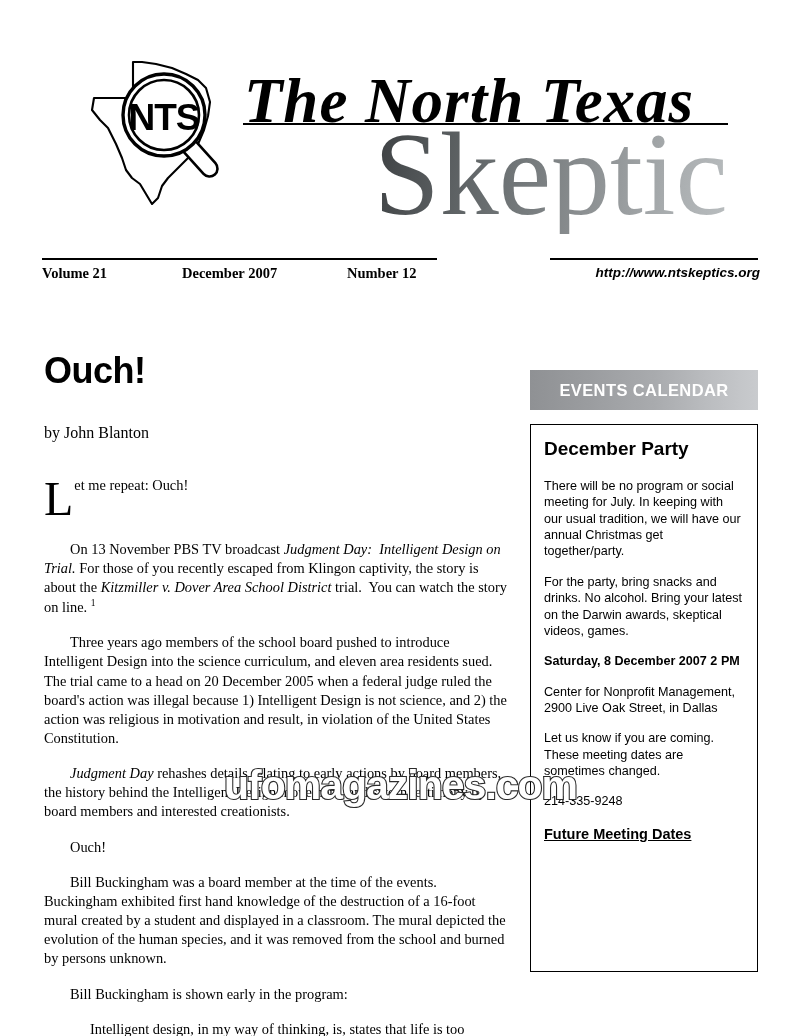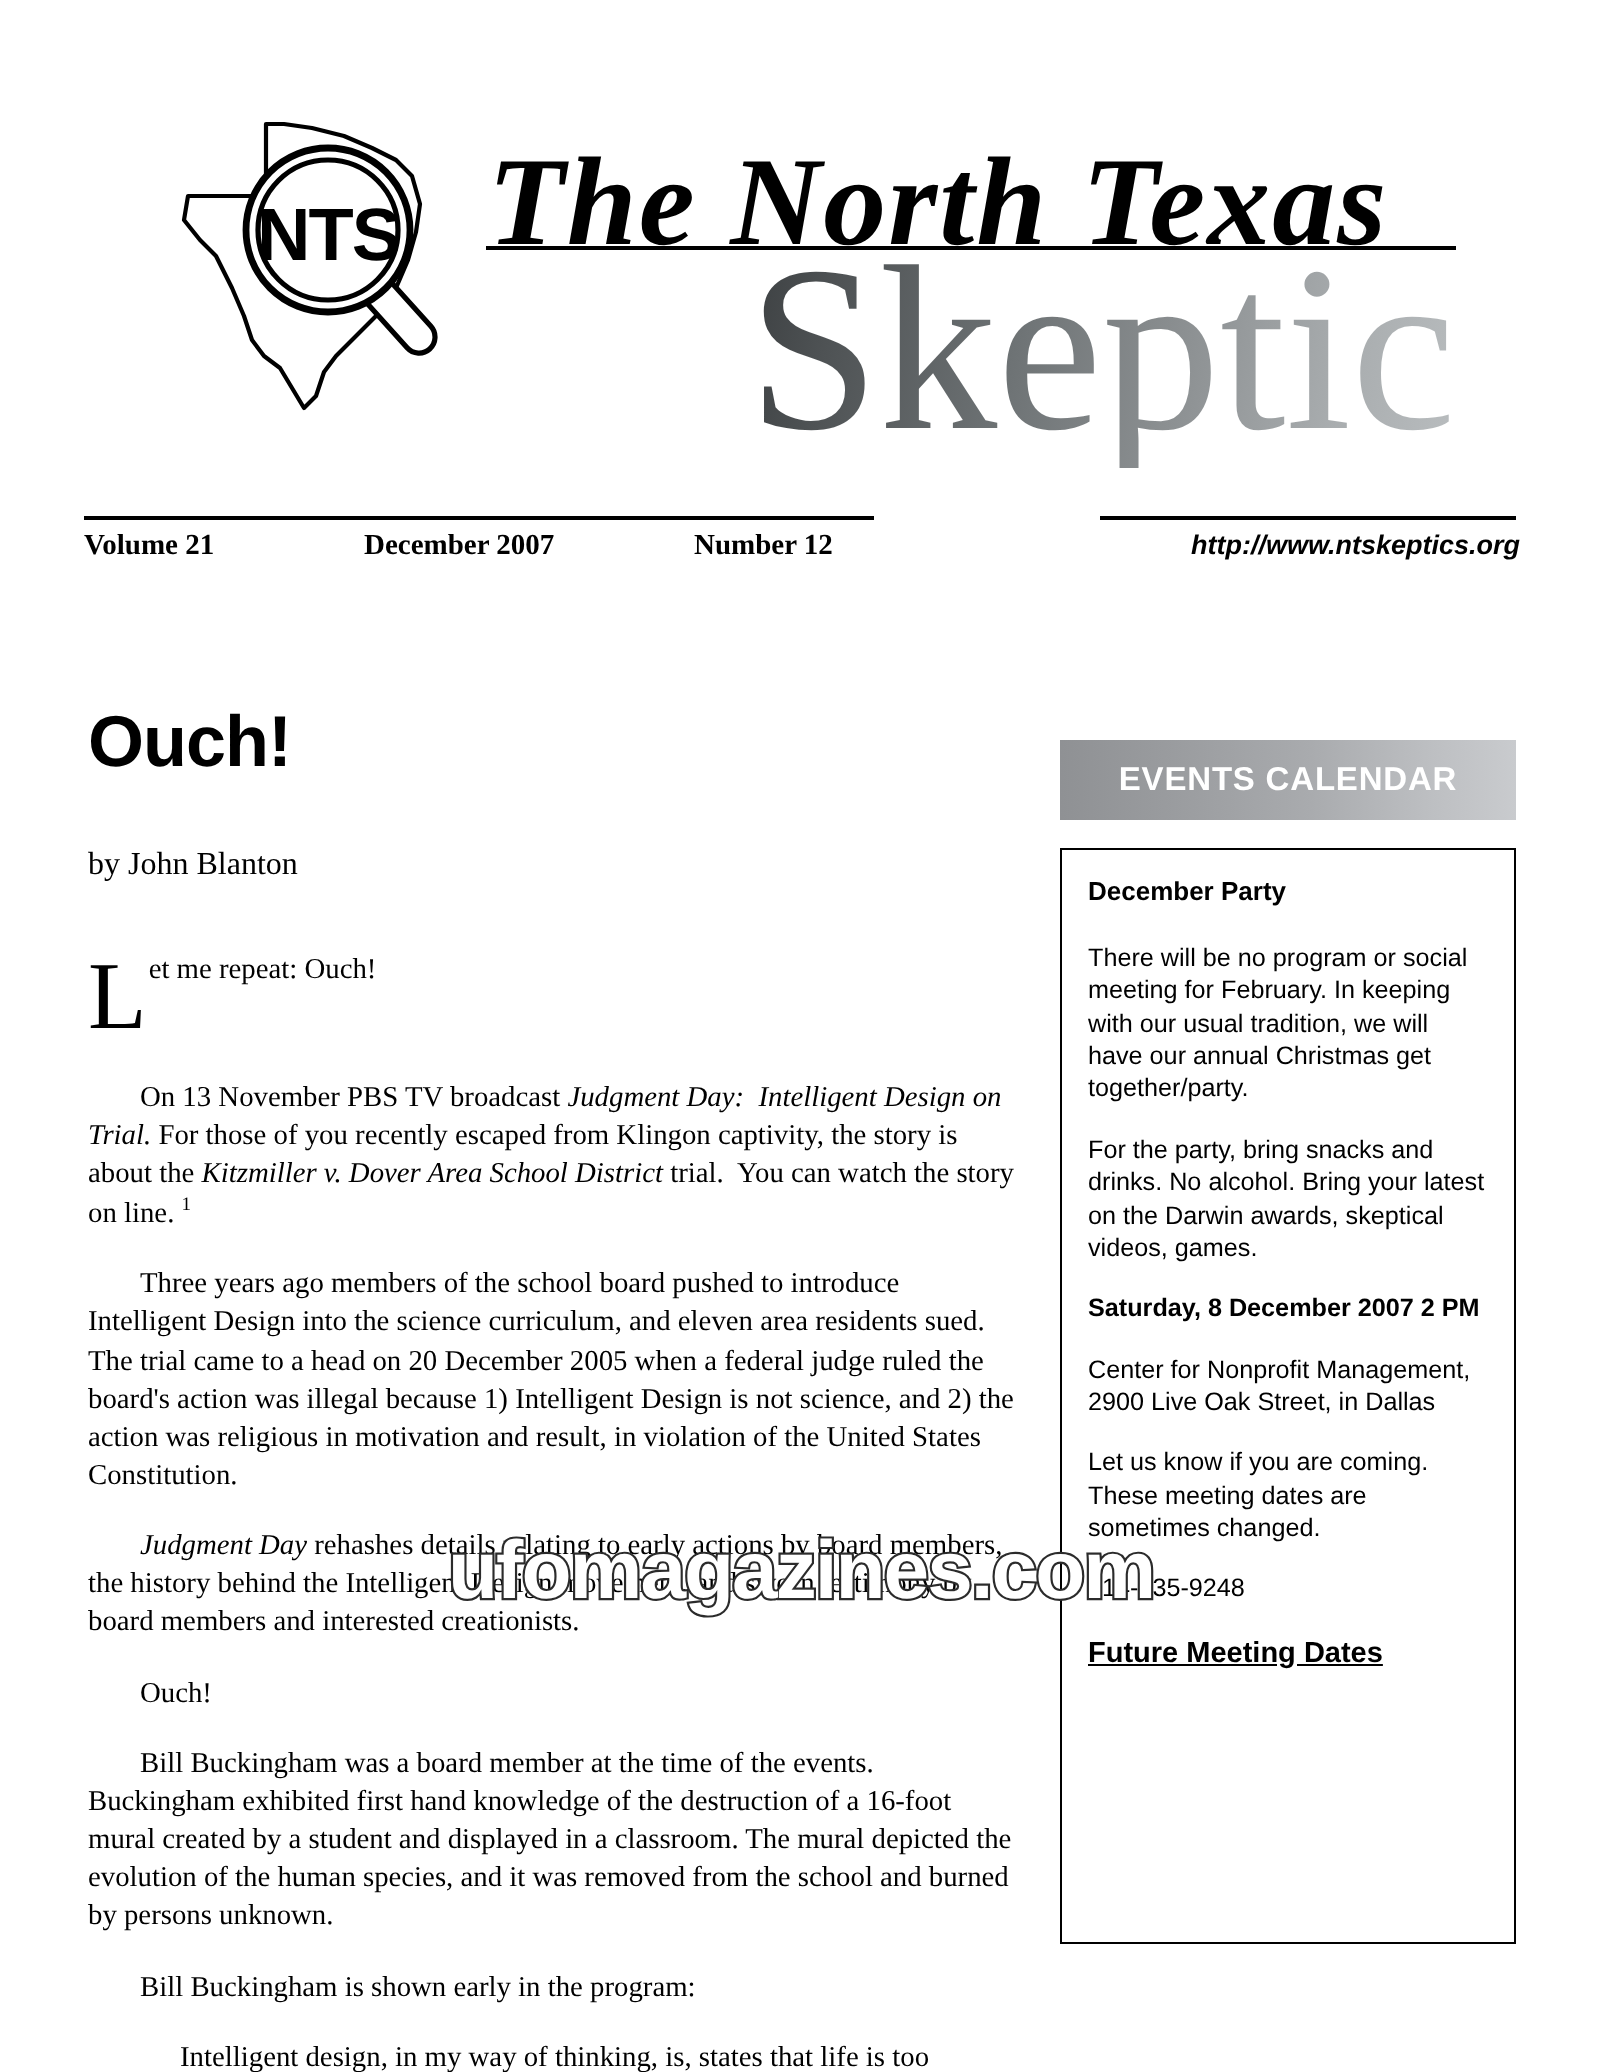--- a/index.html
+++ b/index.html
@@ -181,21 +181,21 @@
     border: 1.6px solid #000;
     padding: 13px 13px 14px 13px;
     font-family: "Liberation Sans", sans-serif;
     box-sizing: border-box;
     width: 228px;
     min-height: 548px;
   }
   .sb-title {
     font-family: "Liberation Sans", sans-serif;
     font-weight: bold;
-    font-size: 13px;
+    font-size: 19px;
     margin: 0 0 18px 0;
   }
   .sb-p {
     font-size: 12.6px;
     line-height: 1.30;
     margin: 0 0 14px 0;
   }
   .sb-p.bold { font-weight: bold; }
   .sb-sub {
     font-family: "Liberation Sans", sans-serif;
@@ -301,21 +301,21 @@
 <div class="sidebar">
 
   <div class="events-header">
     <span class="events-header-text">EVENTS CALENDAR</span>
   </div>
 
   <div class="events-box">
 
     <div class="sb-title">December Party</div>
 
-    <p class="sb-p">There will be no program or social meeting for February. In keeping with our usual tradition, we will have our annual Christmas get together/party.</p>
+    <p class="sb-p">There will be no program or social meeting for July. In keeping with our usual tradition, we will have our annual Christmas get together/party.</p>
 
     <p class="sb-p">For the party, bring snacks and drinks. No alcohol. Bring your latest on the Darwin awards, skeptical videos, games.</p>
 
     <p class="sb-p bold">Saturday,  8 December 2007 2 PM</p>
 
     <p class="sb-p">Center for Nonprofit Management, 2900 Live Oak Street, in Dallas</p>
 
     <p class="sb-p">Let us know if you are coming. These meeting dates are sometimes changed.</p>
 
     <p class="sb-p">214-335-9248</p>

